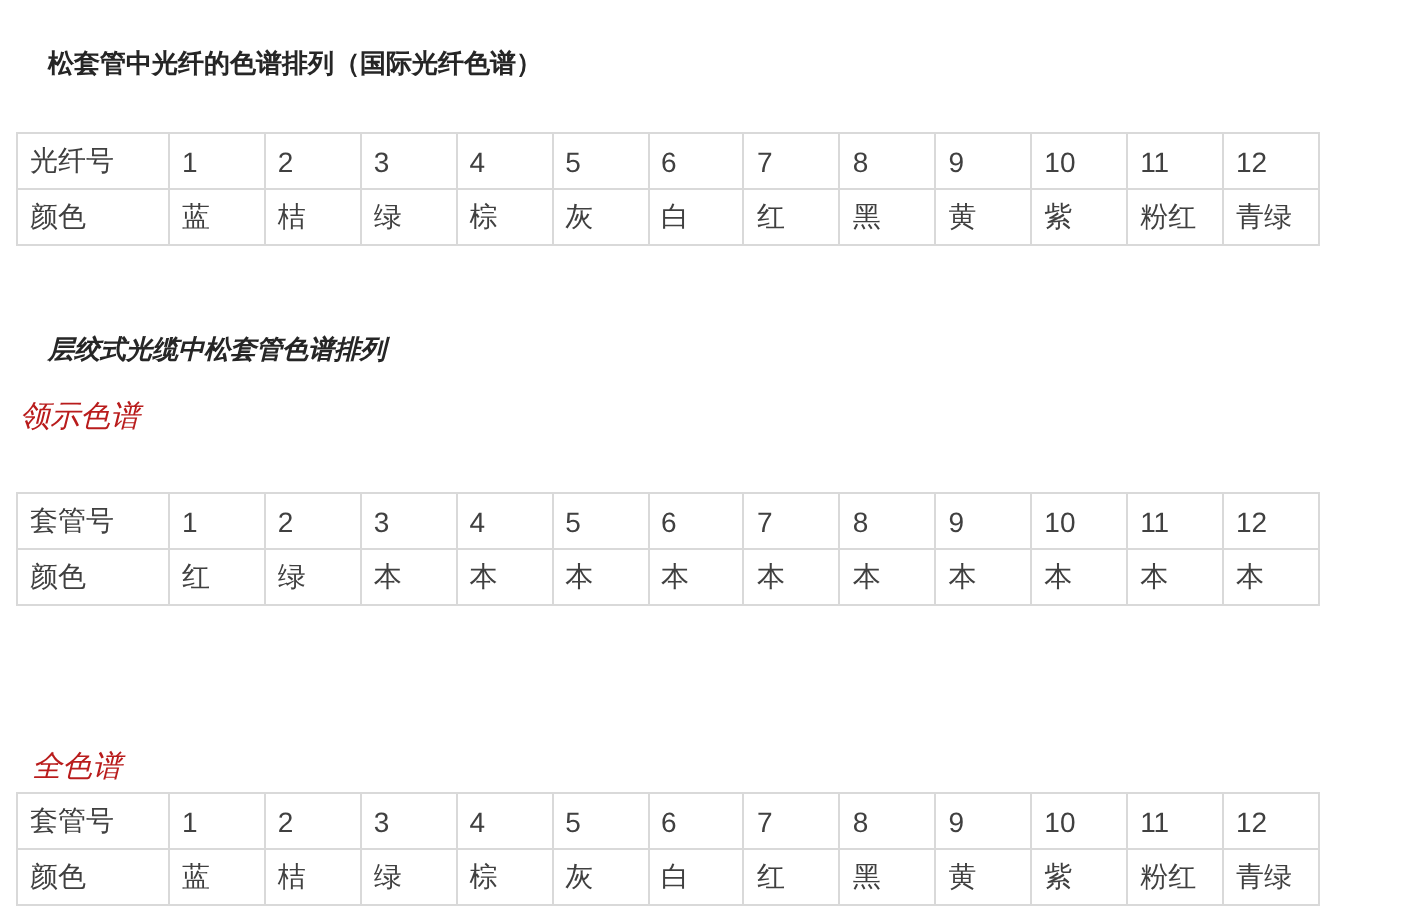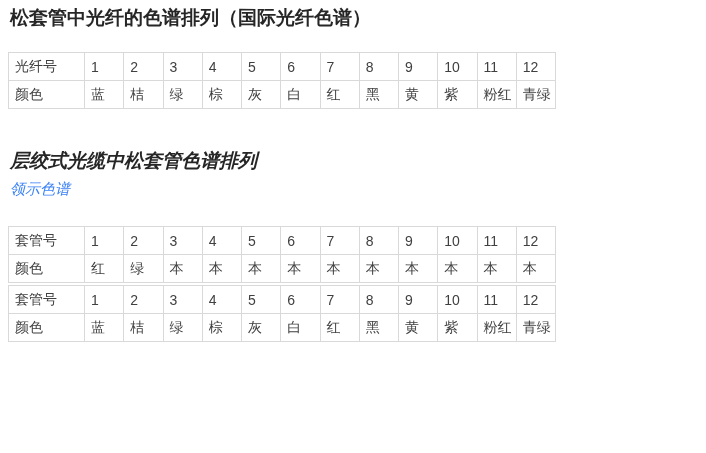--- a/index.html
+++ b/index.html
@@ -8,42 +8,42 @@
     width: 706px;
     height: 453px;
     background: #ffffff;
     overflow: hidden;
     font-family: "Liberation Sans", "DejaVu Sans", sans-serif;
     color: #404040;
   }
   .page { padding: 8px 16px 0 8px; }
 
   .title {
-    margin: 0;
+    margin: 14px;
     padding-left: 2px;
-    font-size: 19px;
+    font-size: 13px;
     font-weight: bold;
     color: #262626;
     line-height: 20px;
   }
   .title.second { margin-top: 42px; font-style: italic; }
 
   .subtitle {
     margin: 8px 0 0 2px;
     font-size: 15px;
     font-style: italic;
-    color: #3b82f6;
+    color: #b91c1c;
     line-height: 20px;
   }
   .subtitle.full { margin-top: 71px; margin-left: 8px; }
 
   table.ct {
     border-collapse: collapse;
     table-layout: fixed;
-    width: 548px;
+    width: 652px;
     background: #ffffff;
   }
   table.ct.t1 { margin-top: 24px; }
   table.ct.t2 { margin-top: 27px; }
   table.ct.t3 { margin-top: 2px; }
   table.ct td {
     border: 1px solid #d9d9d9;
     font-size: 14px;
     color: #404040;
     height: 28px;
@@ -136,20 +136,21 @@
       <td>本</td>
       <td>本</td>
       <td>本</td>
       <td>本</td>
       <td>本</td>
       <td>本</td>
     </tr>
   </tbody>
     </table>
 
+  <p class="subtitle full">全色谱</p>
 
   <table class="ct t3">
     <colgroup>
         <col class="c0">
         <col span="12">
       </colgroup>
     <tbody>
         <tr>
       <td>套管号</td>
       <td>1</td>

